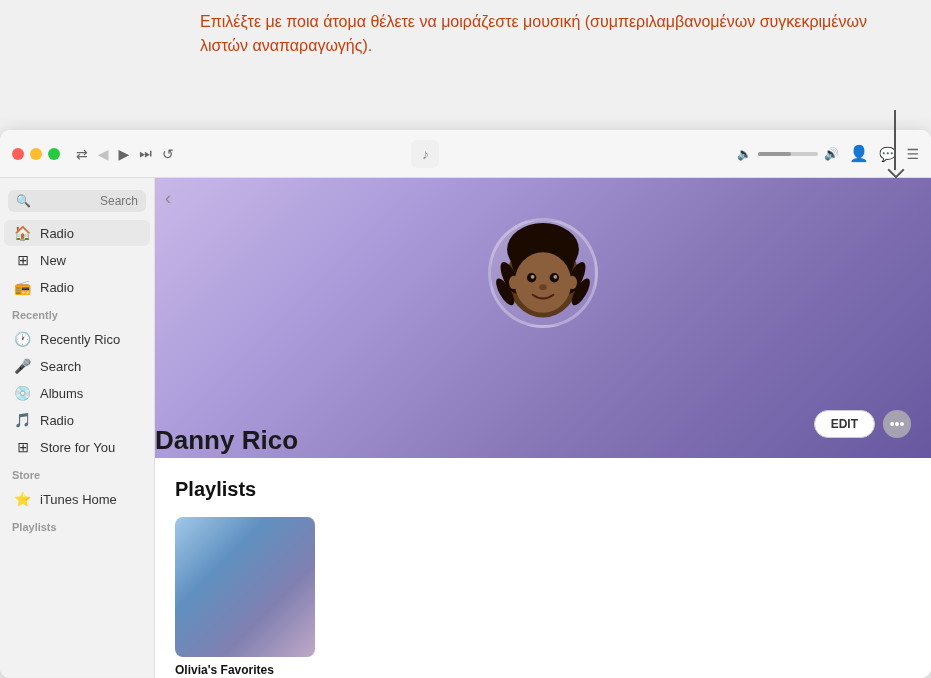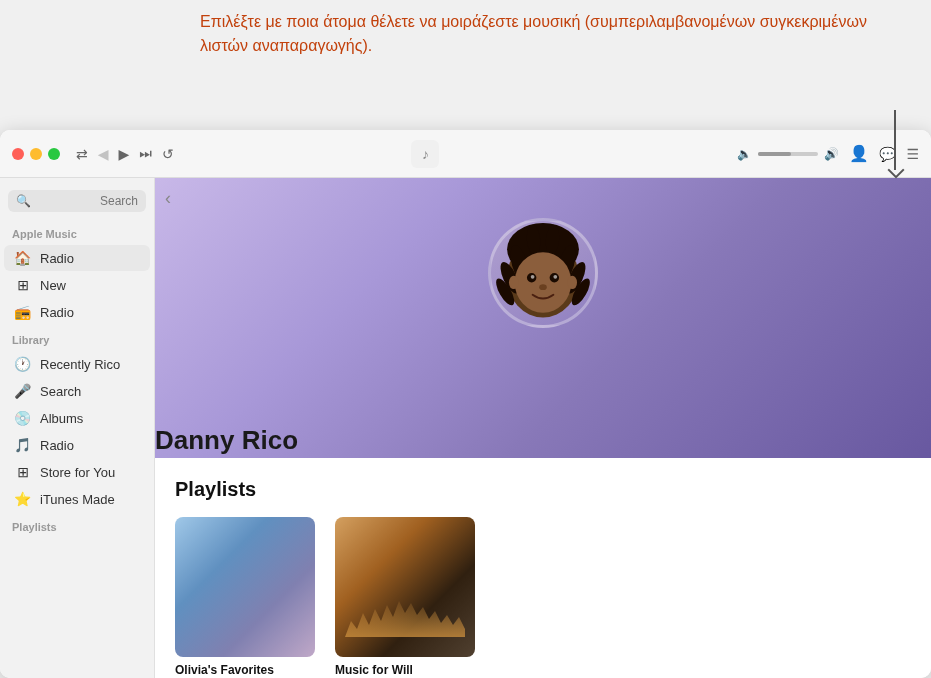--- a/index.html
+++ b/index.html
@@ -304,21 +304,20 @@
       padding: 20px 20px 20px 20px;
     }
     .playlists-title {
       font-size: 20px;
       font-weight: 700;
       color: #111;
       margin-bottom: 16px;
     }
     .playlists-grid {
       display: flex;
-      gap: 20px;
       flex-wrap: wrap;
     }
     .playlist-card {
       width: 140px;
       cursor: pointer;
     }
     .playlist-thumb {
       width: 140px;
       height: 140px;
       border-radius: 8px;
@@ -392,35 +391,34 @@
   </div>
 
   <div class="body">
 
     <div class="sidebar">
       <div class="sidebar-search">
         <span class="sidebar-search-icon">🔍</span>
         <input type="text" placeholder="Search" style="">
       </div>
 
-      <div class="sidebar-section-label">Apple Music</div>
       <div class="sidebar-item active">
         <span class="sidebar-item-icon">🏠</span>
         <span>Radio</span>
       </div>
       <div class="sidebar-item">
         <span class="sidebar-item-icon">⊞</span>
         <span>New</span>
       </div>
       <div class="sidebar-item">
         <span class="sidebar-item-icon">📻</span>
         <span>Radio</span>
       </div>
 
-      <div class="sidebar-section-label">Library</div>
+      <div class="sidebar-section-label">Recently</div>
       <div class="sidebar-item">
         <span class="sidebar-item-icon">🕐</span>
         <span>Recently Rico</span>
       </div>
       <div class="sidebar-item">
         <span class="sidebar-item-icon">🎤</span>
         <span>Search</span>
       </div>
       <div class="sidebar-item">
         <span class="sidebar-item-icon">💿</span>
@@ -428,23 +426,24 @@
       </div>
       <div class="sidebar-item">
         <span class="sidebar-item-icon">🎵</span>
         <span>Radio</span>
       </div>
       <div class="sidebar-item">
         <span class="sidebar-item-icon">⊞</span>
         <span>Store for You</span>
       </div>
 
+      <div class="sidebar-section-label">Store</div>
       <div class="sidebar-item">
         <span class="sidebar-item-icon">⭐</span>
-        <span>iTunes Made</span>
+        <span>iTunes Home</span>
       </div>
 
       <div class="sidebar-section-label">Playlists</div>
     </div>
 
     <div class="main-content">
 
       <div class="back-btn">‹</div>
 
       <div class="profile-header">
@@ -478,41 +477,36 @@
               <path d="M 44 78 Q 55 86 66 78" stroke="#4a2010" stroke-width="2" fill="none" stroke-linecap="round"></path>
 
               <ellipse cx="24" cy="65" rx="5" ry="7" fill="#8B5E3C"></ellipse>
               <ellipse cx="86" cy="65" rx="5" ry="7" fill="#8B5E3C"></ellipse>
             </svg>
           </div>
         </div>
 
         <div class="profile-name">Danny Rico</div>
 
+        <div class="profile-actions">
+          <button class="edit-btn">EDIT</button>
+          <button class="more-btn">•••</button>
+        </div>
       </div>
 
       <div class="playlists-section">
         <div class="playlists-title">Playlists</div>
         <div class="playlists-grid">
 
           <div class="playlist-card">
             <div class="playlist-thumb playlist-thumb-olivia"></div>
             <div class="playlist-card-name">
               <span>Olivia's Favorites</span>
             </div>
 
           </div>
 
-          <div class="playlist-card">
-            <div class="playlist-thumb playlist-thumb-will">
-              
-            </div>
-            <div class="playlist-card-name">
-              <span>Music for Will</span>
-            </div>
-
-          </div>
 
         </div>
       </div>
     </div>
   </div>
 </div>
 
 </body></html>

